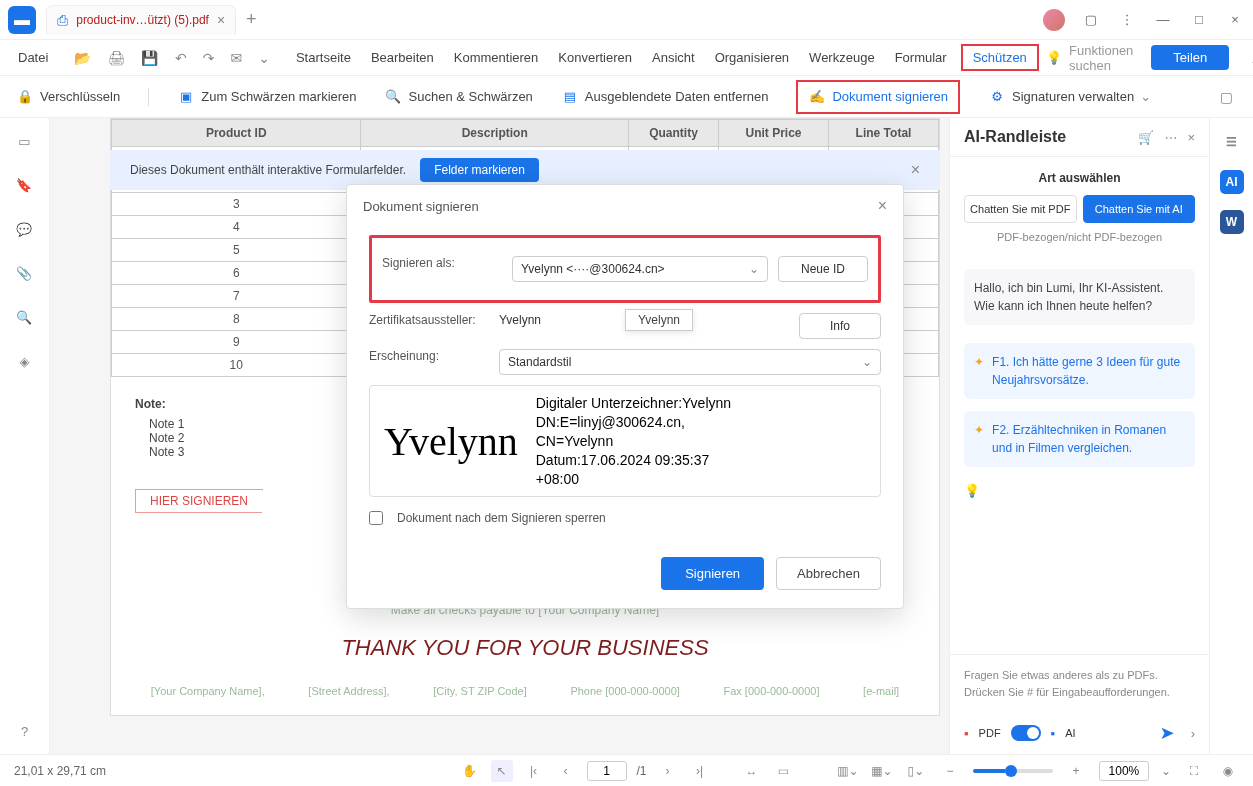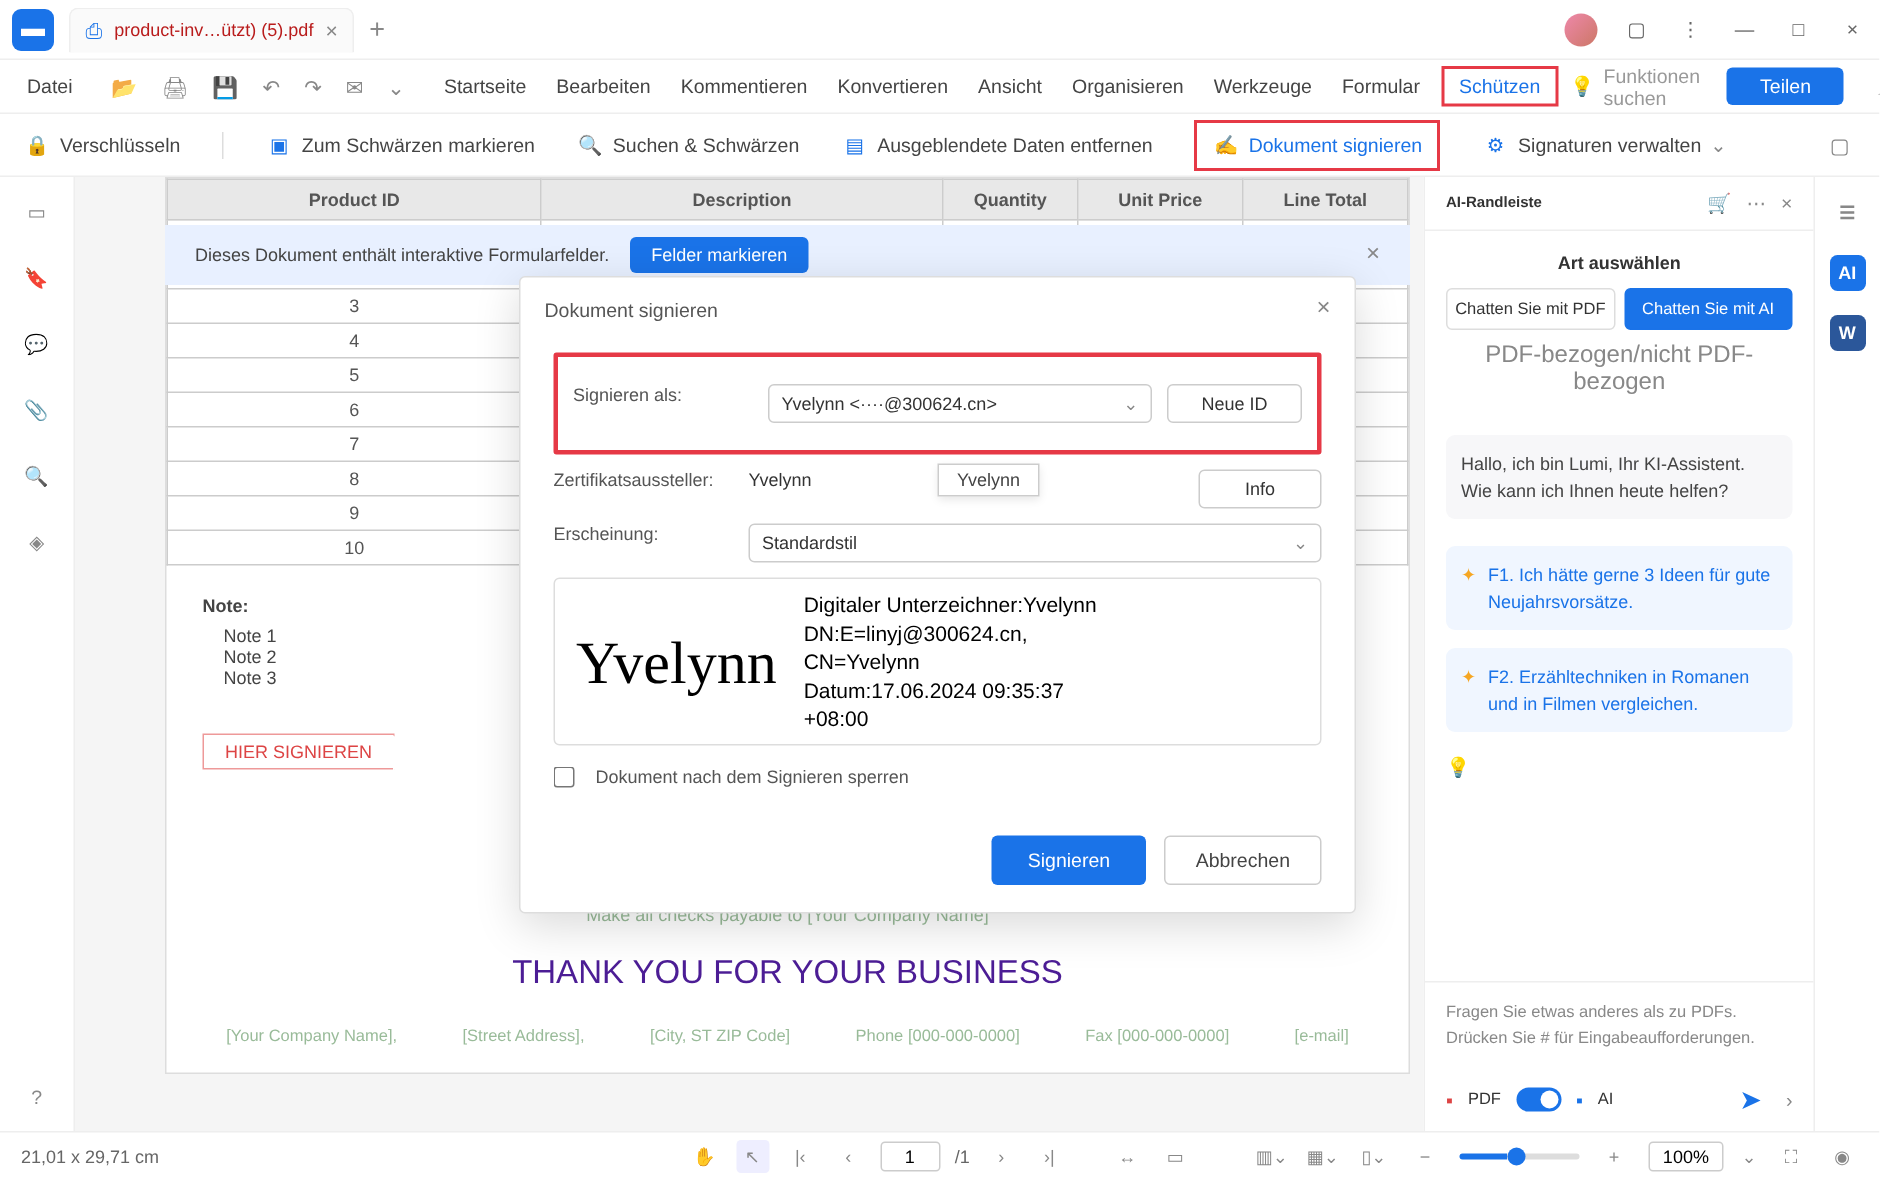--- a/index.html
+++ b/index.html
@@ -39,34 +39,34 @@
 .form-banner .btn { background: #1a73e8; color: #fff; padding: 5px 14px; border-radius: 4px; cursor: pointer; }
 .form-banner .close-x { margin-left: auto; color: #888; cursor: pointer; font-size: 16px; }
 
 table.inv { width: 100%; border-collapse: collapse; font-size: 12px; }
 table.inv th { background: #e8e8e8; color: #555; padding: 6px; border: 1px solid #ccc; font-weight: 600; }
 table.inv td { border: 1px solid #ccc; padding: 4px 8px; text-align: center; color: #555; }
 .note-block { padding: 20px 24px; font-size: 12px; color: #444; }
 .sign-here { margin: 10px 24px; display: inline-block; border: 1px solid #e99; color: #d44; padding: 4px 14px; font-size: 12px; position: relative; }
 .sign-here::after { content: ""; position: absolute; right: -14px; top: 0; border-left: 14px solid #fff; border-top: 12px solid transparent; border-bottom: 12px solid transparent; }
 .payable { text-align: center; color: #9b9; font-size: 12px; padding: 10px 0; }
-.thanks { text-align: center; color: #4c1d95; font-size: 22px; padding: 8px 0 18px; }
+.thanks { text-align: center; font-style: italic; color: #7f1d1d; font-size: 22px; padding: 8px 0 18px; }
 .footer-info { display: flex; justify-content: space-around; color: #9b9; font-size: 11px; padding: 6px 18px 18px; }
 
 .right-pane { width: 260px; background: #fff; border-left: 1px solid #eee; display: flex; flex-direction: column; }
 .rp-header { display: flex; align-items: center; padding: 10px 14px; gap: 10px; border-bottom: 1px solid #eee; }
-.rp-header .title { font-weight: 600; font-size: 10px; }
+.rp-header .title { font-weight: 600; font-size: 16px; }
 .rp-header .spacer { flex: 1; }
 .rp-icon { color: #888; cursor: pointer; }
 .rp-section { padding: 14px; font-size: 12px; }
 .rp-mode-title { text-align: center; font-weight: 600; margin-bottom: 10px; }
 .rp-mode-btns { display: flex; gap: 6px; justify-content: center; }
 .rp-mode-btn { flex: 1; text-align: center; padding: 6px 4px; border: 1px solid #ddd; border-radius: 4px; cursor: pointer; font-size: 11px; line-height: 1.3; }
 .rp-mode-btn.active { background: #1a73e8; color: #fff; border-color: #1a73e8; }
-.rp-sub { text-align: center; color: #888; font-size: 16px; margin-top: 8px; }
+.rp-sub { text-align: center; color: #888; font-size: 11px; margin-top: 8px; }
 .rp-greeting { background: #f7f7f9; border-radius: 6px; padding: 10px; font-size: 12px; color: #444; margin: 12px 14px; line-height: 1.5; }
 .rp-examples-title { font-weight: 600; font-size: 12px; padding: 6px 14px; }
 .rp-example { background: #f0f6ff; border-radius: 6px; margin: 6px 14px; padding: 10px; font-size: 12px; color: #1a73e8; cursor: pointer; display: flex; gap: 8px; line-height: 1.5; }
 .rp-example .spark { color: #f5a623; }
 .rp-bottom { margin-top: auto; padding: 12px 14px; font-size: 11px; color: #888; line-height: 1.5; border-top: 1px solid #eee; }
 .rp-send { display: flex; align-items: center; gap: 10px; padding: 10px 14px; }
 .toggle { width: 30px; height: 16px; background: #1a73e8; border-radius: 8px; position: relative; }
 .toggle::after { content:""; position:absolute; right:2px; top:2px; width:12px; height:12px; background:#fff; border-radius:50%; }
 .send-icon { margin-left: auto; color: #1a73e8; font-size: 18px; cursor: pointer; }
 

